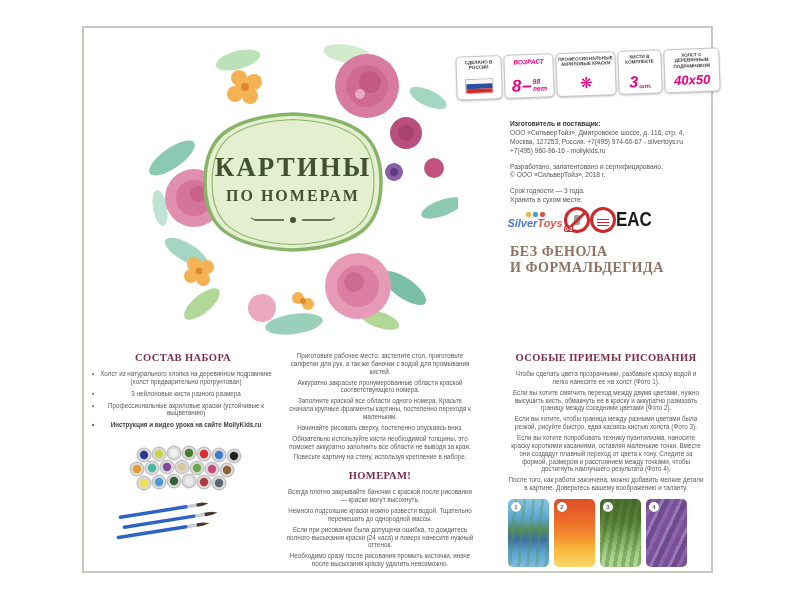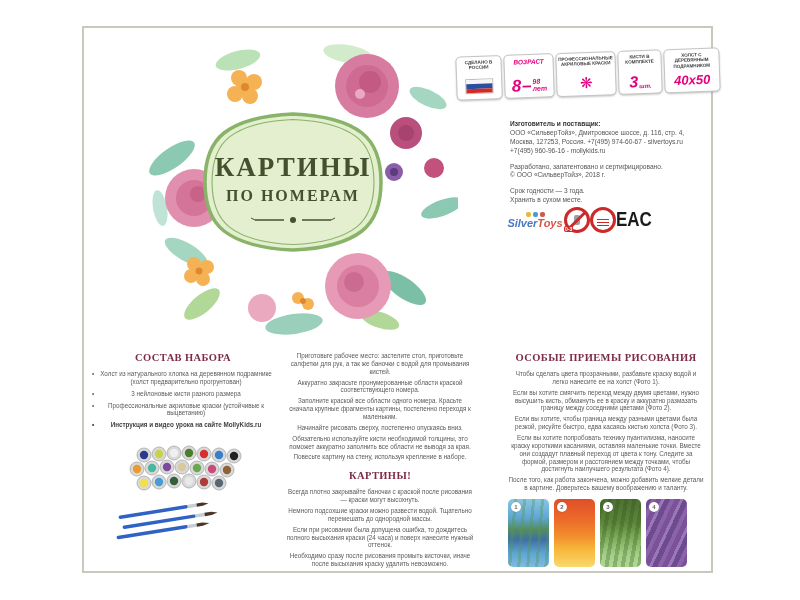--- a/index.html
+++ b/index.html
@@ -233,20 +233,22 @@
       <div class="tinytext">
           <i></i>
           <i></i>
           <i></i>
         </div>
     </div>
     <div class="eac">EAC</div>
   </div>
 
   <div class="nophenol">
+    <div>БЕЗ ФЕНОЛА</div>
+    <div>И ФОРМАЛЬДЕГИДА</div>
   </div>
 
   <div class="col c1">
     <h3>СОСТАВ НАБОРА</h3>
     <ul class="bullets">
       <li>Холст из натурального хлопка на деревянном подрамнике (холст предварительно прогрунтован)</li>
       <li>3 нейлоновые кисти разного размера</li>
       <li>Профессиональные акриловые краски (устойчивые к выцветанию)</li>
       <li class="bold">Инструкция и видео урока на сайте MollyKids.ru</li>
     </ul>
@@ -318,21 +320,21 @@
     </svg>
   </div>
 
   <div class="col c2">
     <p>Приготовьте рабочее место: застелите стол, приготовьте салфетки для рук, а так же баночки с водой для промывания кистей.</p>
     <p>Аккуратно закрасьте пронумерованные области краской соответствующего номера.</p>
     <p>Заполните краской все области одного номера. Красьте сначала крупные фрагменты картины, постепенно переходя к маленьким.</p>
     <p>Начинайте рисовать сверху, постепенно опускаясь вниз.</p>
     <p>Обязательно используйте кисти необходимой толщины, это поможет аккуратно заполнить все области не выводя за края.</p>
     <p>Повесьте картину на стену, используя крепление в наборе.</p>
-    <h3 class="att">КАРТИНЫ!</h3>
+    <h3 class="att">НОМЕРАМ!</h3>
     <p>Всегда плотно закрывайте баночки с краской после рисования — краски могут высохнуть.</p>
     <p>Немного подсохшие краски можно развести водой. Тщательно перемешать до однородной массы.</p>
     <p>Если при рисовании была допущена ошибка, то дождитесь полного высыхания краски (24 часа) и поверх нанесите нужный оттенок.</p>
     <p>Необходимо сразу после рисования промыть кисточки, иначе после высыхания краску удалить невозможно.</p>
 
   </div>
 
   <div class="col c3">
     <h3>ОСОБЫЕ ПРИЕМЫ РИСОВАНИЯ</h3>
     <p>Чтобы сделать цвета прозрачными, разбавьте краску водой и легко нанесите ее на холст (Фото 1).</p>

